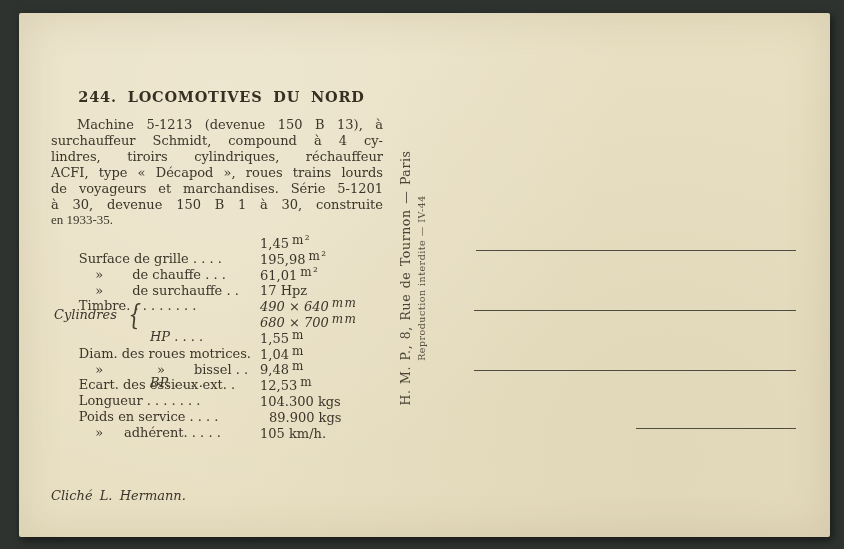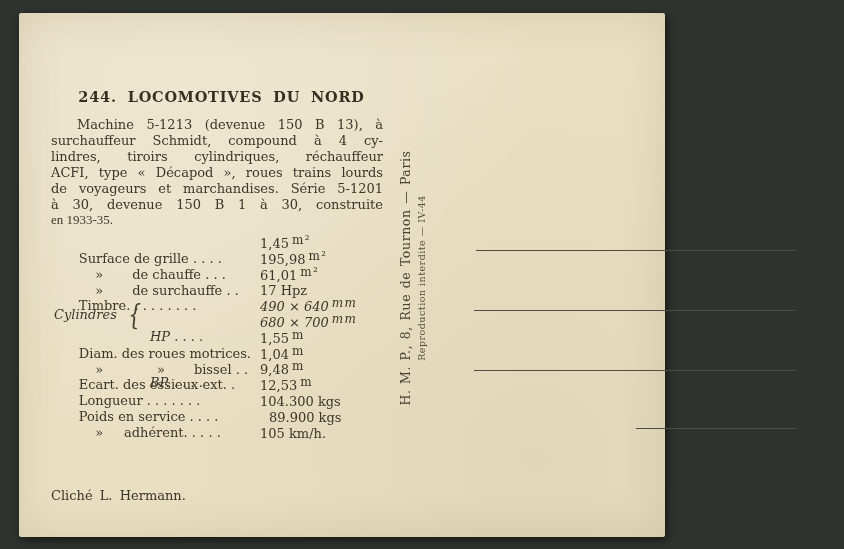--- a/index.html
+++ b/index.html
@@ -9,21 +9,21 @@
     --line:#4f4c42;
   }
   *{margin:0;padding:0;box-sizing:border-box;}
   html,body{width:844px;height:549px;overflow:hidden;}
   body{
     background:var(--background);
     font-family:"DejaVu Serif","Liberation Serif",serif;
     position:relative;
   }
   .card{
-    position:absolute;left:19px;top:13px;width:646px;height:524px;
+    position:absolute;left:19px;top:13px;width:811px;height:524px;
     background:var(--card);
     background-image:
       radial-gradient(circle at 25% 15%, rgba(255,255,255,0.20), transparent 55%),
       radial-gradient(circle at 80% 85%, rgba(150,130,80,0.10), transparent 60%);
     box-shadow: inset 0 0 45px rgba(120,100,55,0.16), 2px 3px 9px rgba(0,0,0,0.55);
     border-radius:2px;
     color:var(--ink);
   }
   .title{
     position:absolute;left:30px;top:75px;width:345px;
@@ -53,21 +53,21 @@
     position:absolute;left:72px;top:0px;font-size:27px;font-weight:400;
     transform:scaleX(0.75);color:#45402f;
   }
   .cyl-sub{ position:absolute;left:96px;top:0; }
   .cyl-sub .subrow{ height:15.8px;white-space:pre; }
   .row.cyl .value.v1{ top:0; }
   .row.cyl .value.v2{ top:15.8px; }
   .value.v-indent{ padding-left:9px;text-align:right; }
   .credit{
     position:absolute;left:32px;top:475px;
-    font-size:13px;word-spacing:3px;color:#3a342a;
+    font-style:italic;font-size:13px;word-spacing:3px;color:#3a342a;
   }
   .publisher{
     position:absolute;left:262px;top:242px;width:280px;height:46px;
     transform:rotate(-90deg);
     text-align:center;color:#4a4436;
   }
   .publisher-main{ font-size:12.5px;letter-spacing:0.6px;word-spacing:1px; }
   .publisher-repro{ font-size:9.5px;letter-spacing:0.5px;margin-top:3px;color:#55503f; }
   .address-line{
     position:absolute;height:1px;background:var(--line);

